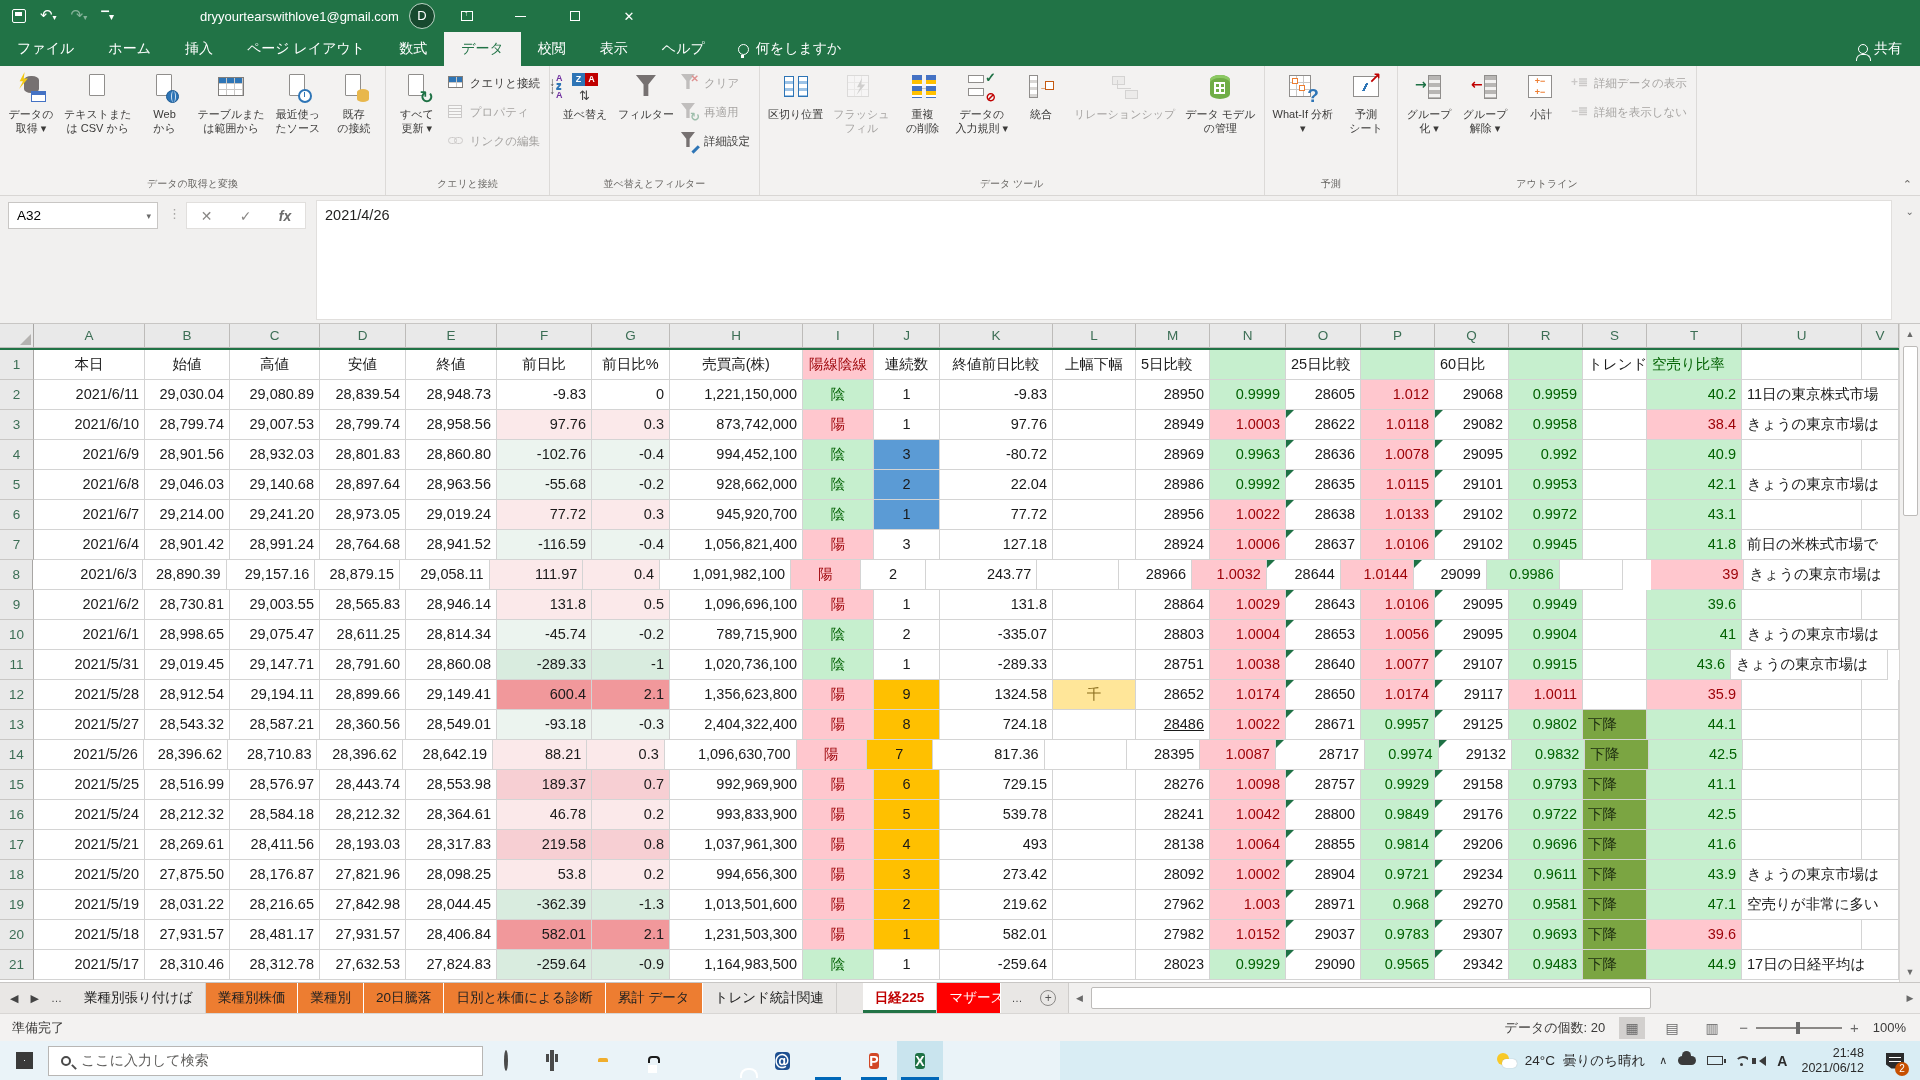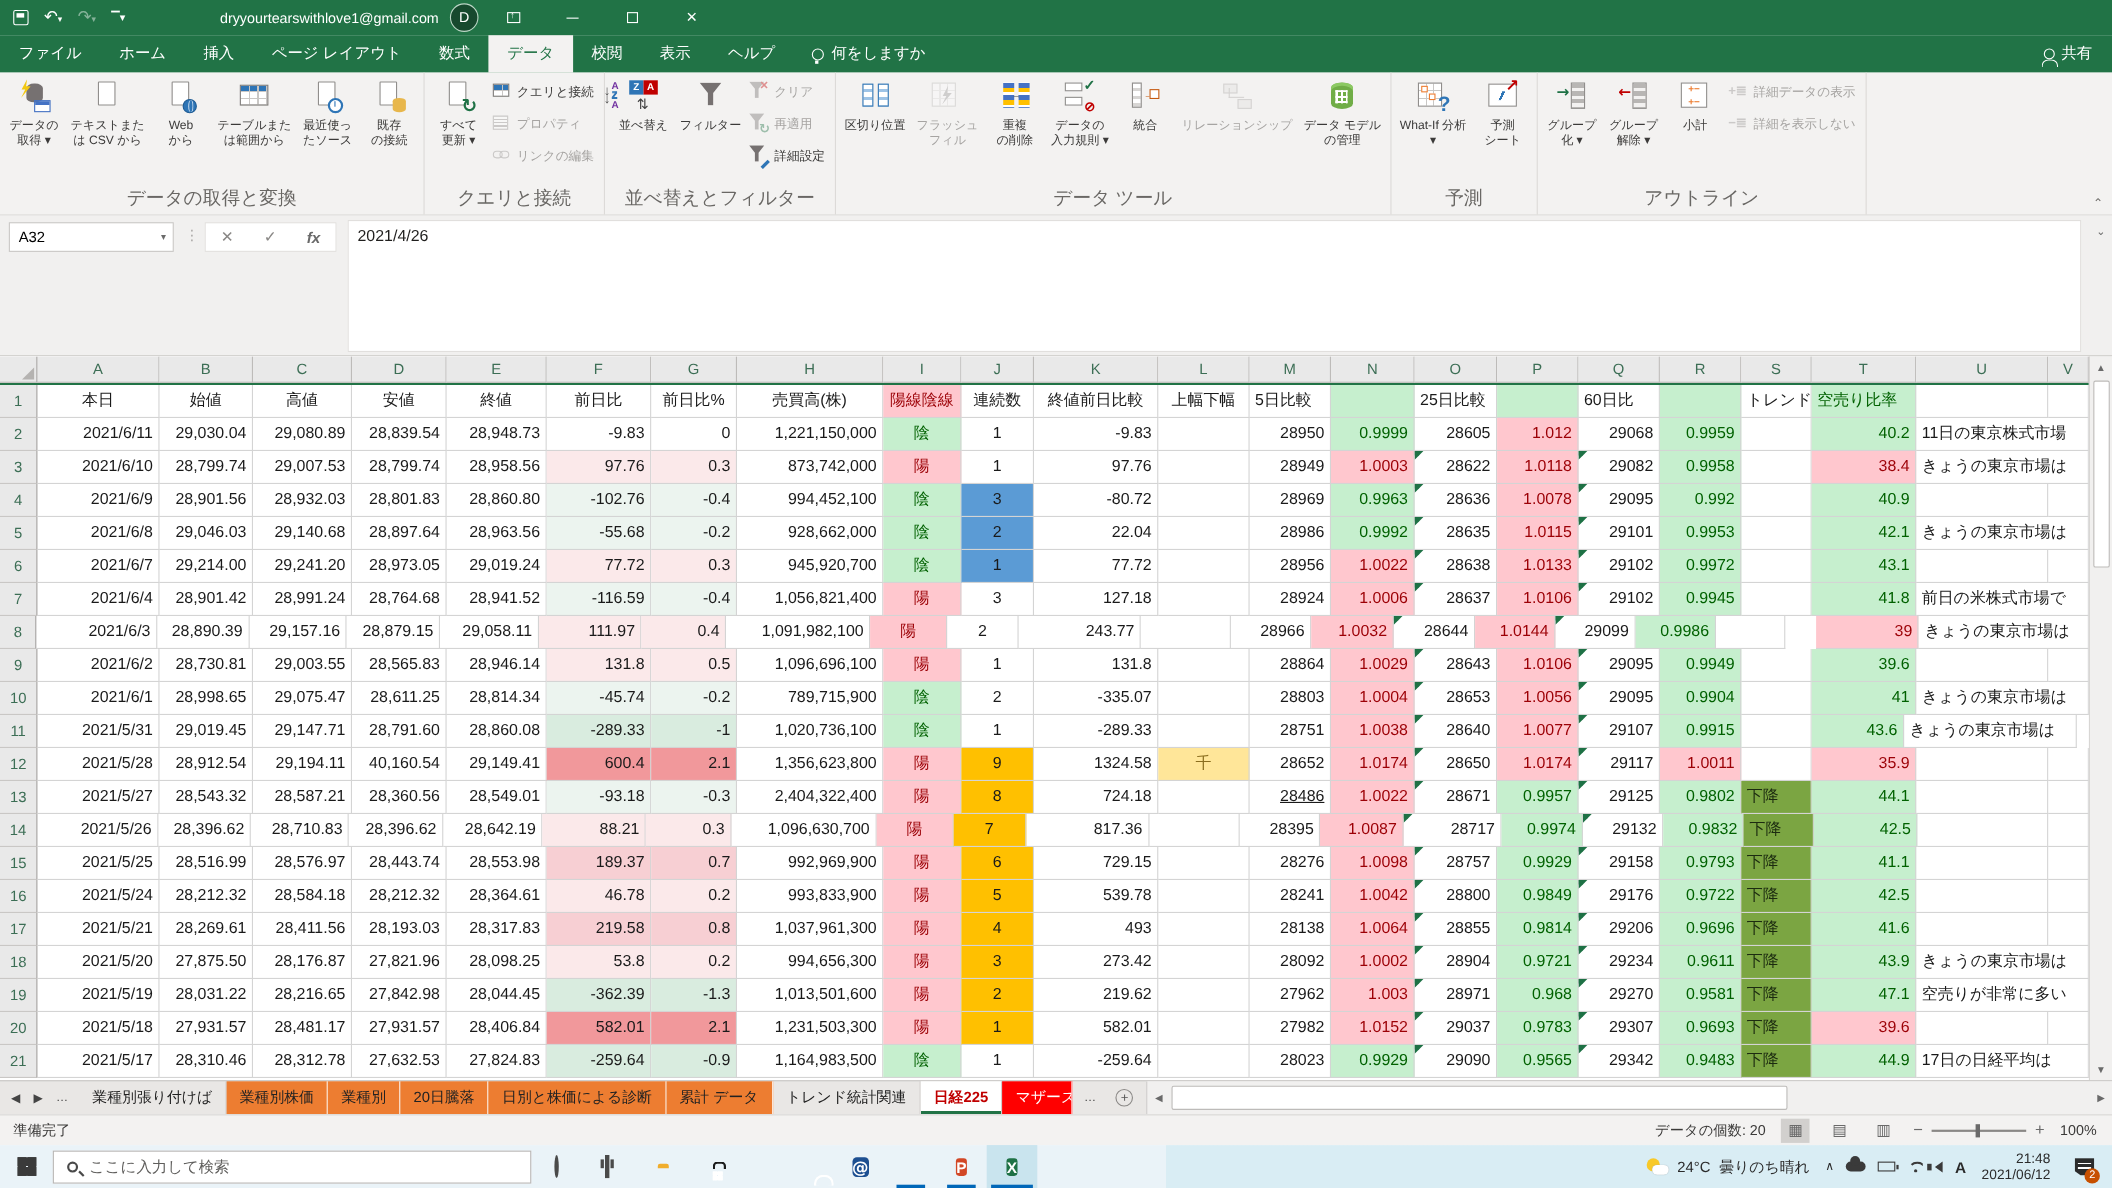--- a/index.html
+++ b/index.html
@@ -37,21 +37,21 @@
   #share { margin-left:auto; display:flex; align-items:center; gap:6px; padding:0 18px; }
   .person { width:10px; height:10px; border:1.5px solid #fff; border-radius:50%; position:relative; }
   .person::after { content:""; position:absolute; left:-3px; top:9px; width:13px; height:6px;
     border:1.5px solid #fff; border-bottom:none; border-radius:6px 6px 0 0; }
 
   
   #ribbon { position:absolute; left:0; top:66px; width:1920px; height:130px; background:#f3f2f1;
     border-bottom:1px solid #d8d6d4; display:flex; }
   .rgroup { display:flex; flex-direction:column; border-right:1px solid #dcdad8; padding:2px 3px 0 3px; }
   .rbtns { display:flex; align-items:flex-start; flex:1; }
-  .glabel { text-align:center; font-size:17px; color:#696764; padding:2px 4px 4px 4px; white-space:nowrap; }
+  .glabel { text-align:center; font-size:10px; color:#696764; padding:2px 4px 4px 4px; white-space:nowrap; }
   .bigbtn { width:auto; min-width:56px; padding:3px 5px 0 5px; height:96px; display:flex; flex-direction:column;
     align-items:center; font-size:11px; color:#3b3a39; text-align:center; }
   .bigbtn .lbl { line-height:14px; white-space:pre; margin-top:4px; }
   .bigbtn.dis { color:#a6a4a2; }
   .bigbtn.dis .ico { opacity:.4; }
   .smstack { display:flex; flex-direction:column; justify-content:flex-start; padding-top:4px; gap:7px; }
   .smbtn { display:flex; align-items:center; gap:5px; font-size:11.5px; color:#3b3a39; padding:2px 6px 2px 2px; white-space:nowrap; }
   .smbtn.dis { color:#a6a4a2; }
   .smbtn.dis .ico { opacity:.4; }
   .ministack { display:flex; flex-direction:column; gap:8px; padding:6px 2px 0 2px; }
@@ -185,21 +185,21 @@
   #vthumb { position:absolute; left:3px; top:22px; width:15px; height:170px; background:#fff;
     border:1px solid #bdbbb9; border-radius:2px; }
 
   
   #tabsbar { position:absolute; left:0; top:982px; width:1920px; height:31px; background:#e9e7e5;
     border-top:1px solid #c8c6c4; display:flex; align-items:stretch; font-size:13.5px; }
   .tnav { display:flex; align-items:center; gap:12px; padding:0 10px; color:#444; font-size:11px; }
   .stab { display:flex; align-items:center; padding:0 12px; border-right:1px solid #cfcdcb; color:#222; white-space:nowrap; }
   .stab.orange { background:#ED7D31; border-right:1px solid #fff; }
   .stab.red { background:#FF0000; color:#fff; border-right:1px solid #fff; max-width:64px; overflow:hidden; }
-  .stab.active { background:#fff; color:#C00000; font-weight:700; box-shadow:inset 0 -3px 0 #217346; }
+  .stab.active { background:#fff; color:#C00000; font-weight:700; box-shadow:inset 0 -3px 0 #217346;margin-left:26px; }
   #addsheet { display:flex; align-items:center; padding:0 8px; color:#555; }
   #addsheet .plus { width:16px; height:16px; border:1px solid #8a8886; border-radius:50%;
     font-size:12px; line-height:14px; text-align:center; }
   #hscroll { margin-left:4px; flex:1; display:flex; align-items:center; background:#f1f0ef;
     border-left:1px solid #cfcdcb; }
   #hscroll .harr { width:20px; text-align:center; color:#6a6a6a; font-size:9px; }
   #htrack { flex:1; height:100%; position:relative; }
   #hthumb { position:absolute; left:2px; top:4px; height:22px; width:560px; background:#fff;
     border:1px solid #bdbbb9; border-radius:2px; }
 
@@ -915,21 +915,21 @@
         <div class="cell a-r c-g" style="width: 74px;">0.9915</div>
         <div class="cell a-l" style="width: 64px;"></div>
         <div class="cell a-r c-g" style="width: 84px;">43.6</div>
         <div class="cell a-l" style="width: 157px;">きょうの東京市場は</div>
       </div>
       <div class="grow">
         <div class="rowhdr" style="width: 34px;">12</div>
         <div class="cell a-r" style="width: 111px;">2021/5/28</div>
         <div class="cell a-r" style="width: 85px;">28,912.54</div>
         <div class="cell a-r" style="width: 90px;">29,194.11</div>
-        <div class="cell a-r" style="width: 86px;">40,160.54</div>
+        <div class="cell a-r" style="width: 86px;">28,899.66</div>
         <div class="cell a-r" style="width: 91px;">29,149.41</div>
         <div class="cell a-r c-mp" style="width: 95px;">600.4</div>
         <div class="cell a-r c-mp" style="width: 78px;">2.1</div>
         <div class="cell a-r" style="width: 133px;">1,356,623,800</div>
         <div class="cell a-c c-p" style="width: 71px;">陽</div>
         <div class="cell a-c c-or" style="width: 66px;">9</div>
         <div class="cell a-r" style="width: 113px;">1324.58</div>
         <div class="cell a-c c-yl" style="width: 83px;">千</div>
         <div class="cell a-r" style="width: 74px;">28652</div>
         <div class="cell a-r c-p" style="width: 76px;">1.0174</div>

